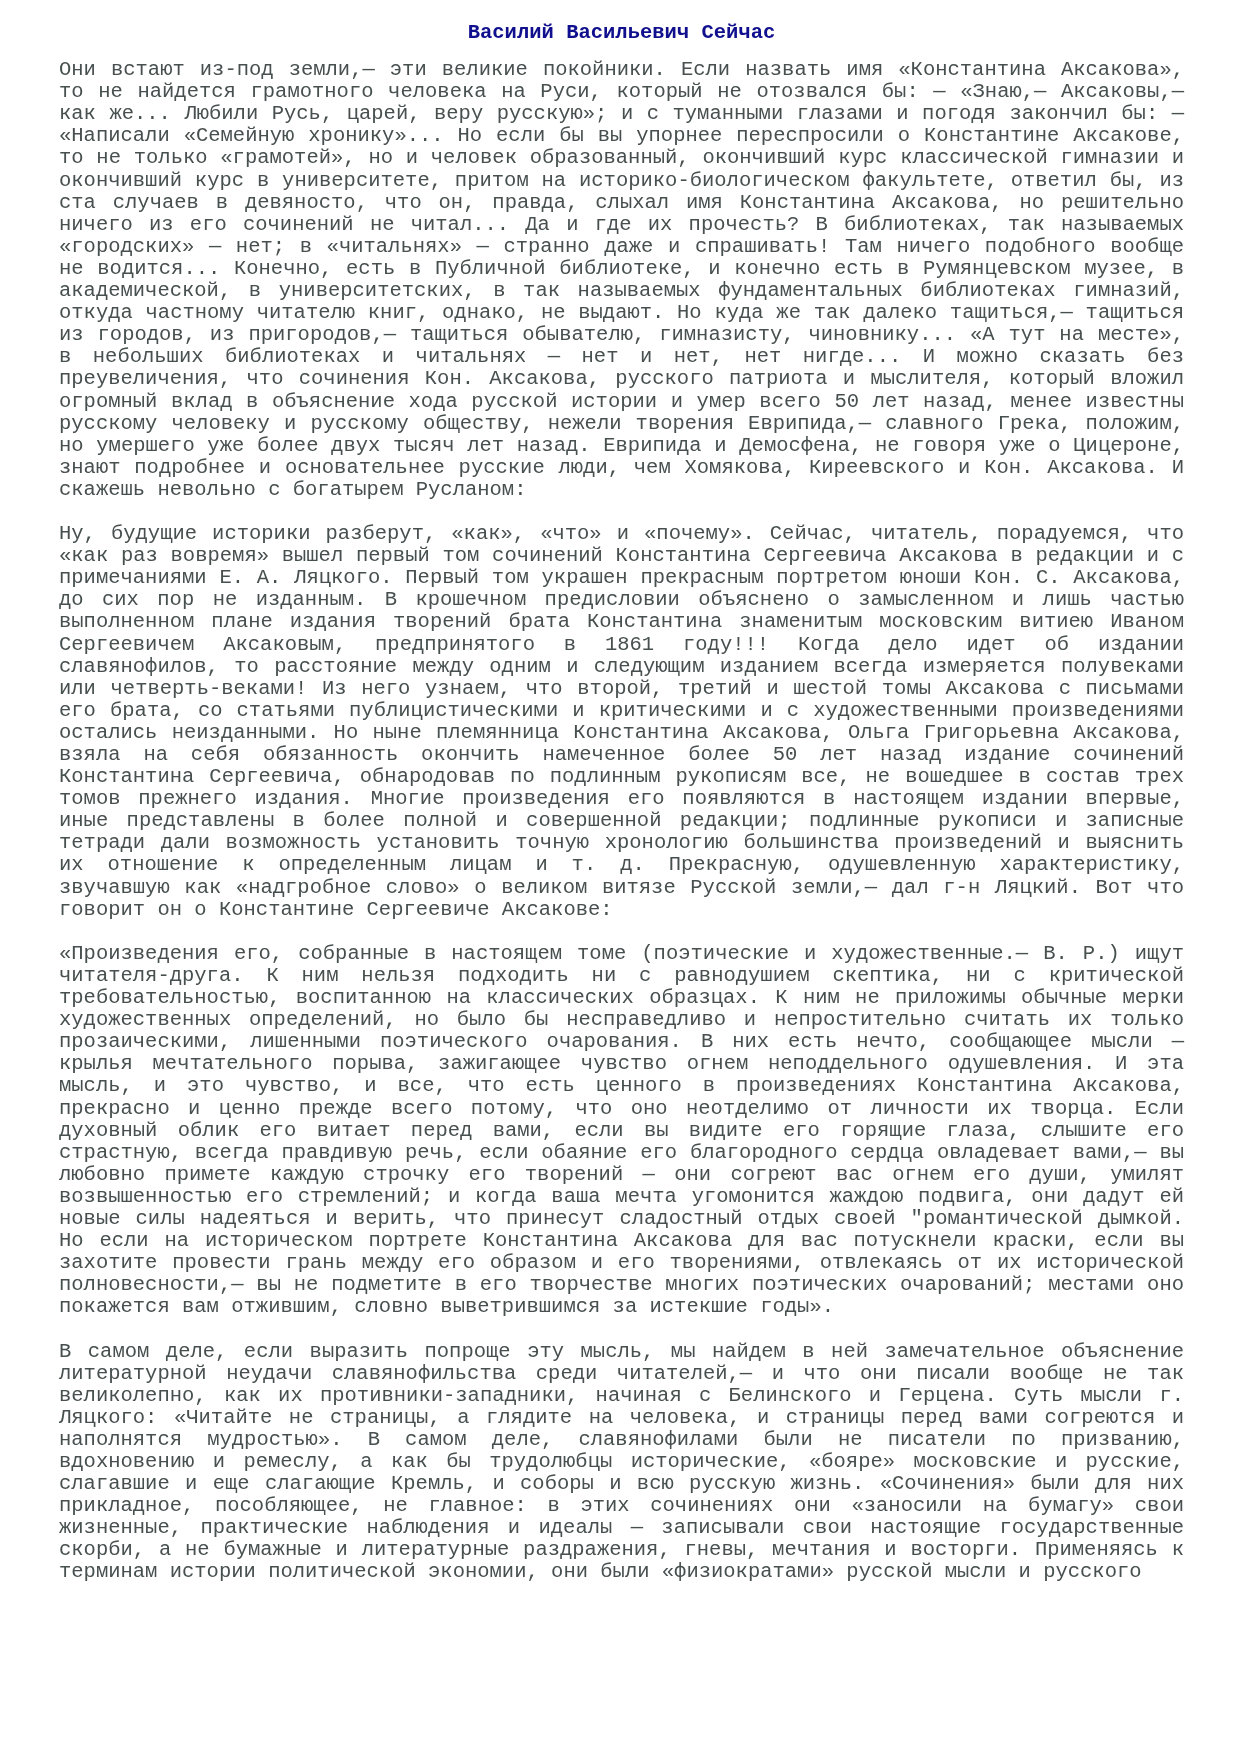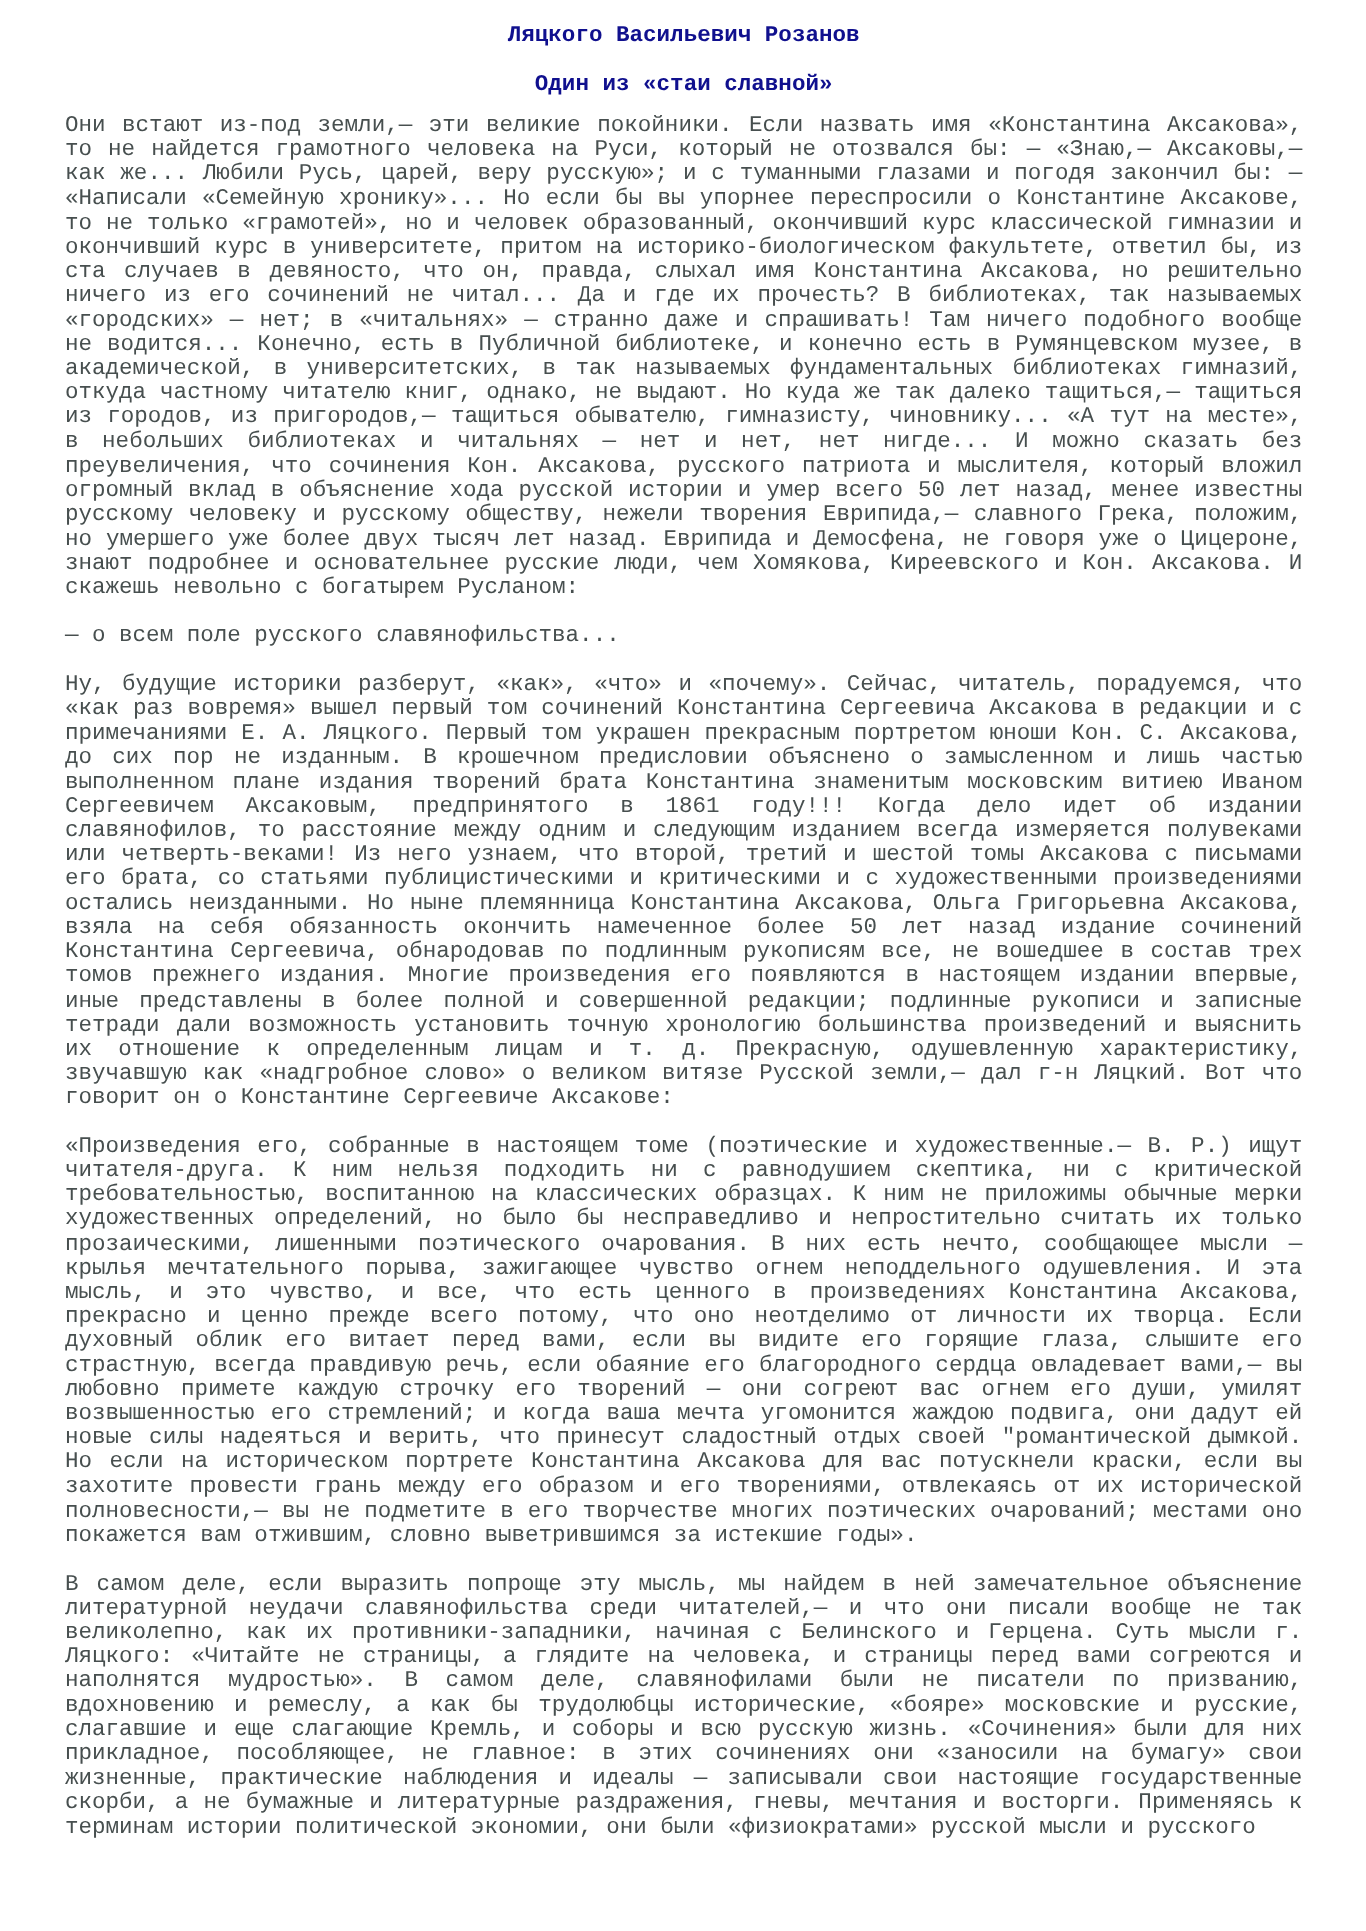--- a/index.html
+++ b/index.html
@@ -38,22 +38,20 @@
     line-height: 22.1px;
     text-align: justify;
   }
   .article p { margin: 22.1px 0 0 0; }
   .article p:first-child { margin-top: 0; }
 </style>
 </head>
 <body>
 
 <div class="page">
-  <h1 class="doc-title">Ляцкого Васильевич Розанов</h1>
-  <h2 class="doc-subtitle">Один из «стаи славной»</h2>
+  <h1 class="doc-title">Василий Васильевич Сейчас</h1>
   <div class="article" id="article-body">
       <p>Они встают из-под земли,— эти великие покойники. Если назвать имя «Константина Аксакова», то не найдется грамотного человека на Руси, который не отозвался бы: — «Знаю,— Аксаковы,— как же... Любили Русь, царей, веру русскую»; и с туманными глазами и погодя закончил бы: — «Написали «Семейную хронику»... Но если бы вы упорнее переспросили о Константине Аксакове, то не только «грамотей», но и человек образованный, окончивший курс классической гимназии и окончивший курс в университете, притом на историко-биологическом факультете, ответил бы, из ста случаев в девяносто, что он, правда, слыхал имя Константина Аксакова, но решительно ничего из его сочинений не читал... Да и где их прочесть? В библиотеках, так называемых «городских» — нет; в «читальнях» — странно даже и спрашивать! Там ничего подобного вообще не водится... Конечно, есть в Публичной библиотеке, и конечно есть в Румянцевском музее, в академической, в университетских, в так называемых фундаментальных библиотеках гимназий, откуда частному читателю книг, однако, не выдают. Но куда же так далеко тащиться,— тащиться из городов, из пригородов,— тащиться обывателю, гимназисту, чиновнику... «А тут на месте», в небольших библиотеках и читальнях — нет и нет, нет нигде... И можно сказать без преувеличения, что сочинения Кон. Аксакова, русского патриота и мыслителя, который вложил огромный вклад в объяснение хода русской истории и умер всего 50 лет назад, менее известны русскому человеку и русскому обществу, нежели творения Еврипида,— славного Грека, положим, но умершего уже более двух тысяч лет назад. Еврипида и Демосфена, не говоря уже о Цицероне, знают подробнее и основательнее русские люди, чем Хомякова, Киреевского и Кон. Аксакова. И скажешь невольно с богатырем Русланом:</p>
-      <p>— о всем поле русского славянофильства...</p>
       <p>Ну, будущие историки разберут, «как», «что» и «почему». Сейчас, читатель, порадуемся, что «как раз вовремя» вышел первый том сочинений Константина Сергеевича Аксакова в редакции и с примечаниями Е. А. Ляцкого. Первый том украшен прекрасным портретом юноши Кон. С. Аксакова, до сих пор не изданным. В крошечном предисловии объяснено о замысленном и лишь частью выполненном плане издания творений брата Константина знаменитым московским витиею Иваном Сергеевичем Аксаковым, предпринятого в 1861 году!!! Когда дело идет об издании славянофилов, то расстояние между одним и следующим изданием всегда измеряется полувеками или четверть-веками! Из него узнаем, что второй, третий и шестой томы Аксакова с письмами его брата, со статьями публицистическими и критическими и с художественными произведениями остались неизданными. Но ныне племянница Константина Аксакова, Ольга Григорьевна Аксакова, взяла на себя обязанность окончить намеченное более 50 лет назад издание сочинений Константина Сергеевича, обнародовав по подлинным рукописям все, не вошедшее в состав трех томов прежнего издания. Многие произведения его появляются в настоящем издании впервые, иные представлены в более полной и совершенной редакции; подлинные рукописи и записные тетради дали возможность установить точную хронологию большинства произведений и выяснить их отношение к определенным лицам и т. д. Прекрасную, одушевленную характеристику, звучавшую как «надгробное слово» о великом витязе Русской земли,— дал г-н Ляцкий. Вот что говорит он о Константине Сергеевиче Аксакове:</p>
       <p>«Произведения его, собранные в настоящем томе (поэтические и художественные.— В. Р.) ищут читателя-друга. К ним нельзя подходить ни с равнодушием скептика, ни с критической требовательностью, воспитанною на классических образцах. К ним не приложимы обычные мерки художественных определений, но было бы несправедливо и непростительно считать их только прозаическими, лишенными поэтического очарования. В них есть нечто, сообщающее мысли — крылья мечтательного порыва, зажигающее чувство огнем неподдельного одушевления. И эта мысль, и это чувство, и все, что есть ценного в произведениях Константина Аксакова, прекрасно и ценно прежде всего потому, что оно неотделимо от личности их творца. Если духовный облик его витает перед вами, если вы видите его горящие глаза, слышите его страстную, всегда правдивую речь, если обаяние его благородного сердца овладевает вами,— вы любовно примете каждую строчку его творений — они согреют вас огнем его души, умилят возвышенностью его стремлений; и когда ваша мечта угомонится жаждою подвига, они дадут ей новые силы надеяться и верить, что принесут сладостный отдых своей "романтической дымкой. Но если на историческом портрете Константина Аксакова для вас потускнели краски, если вы захотите провести грань между его образом и его творениями, отвлекаясь от их исторической полновесности,— вы не подметите в его творчестве многих поэтических очарований; местами оно покажется вам отжившим, словно выветрившимся за истекшие годы».</p>
       <p>В самом деле, если выразить попроще эту мысль, мы найдем в ней замечательное объяснение литературной неудачи славянофильства среди читателей,— и что они писали вообще не так великолепно, как их противники-западники, начиная с Белинского и Герцена. Суть мысли г. Ляцкого: «Читайте не страницы, а глядите на человека, и страницы перед вами согреются и наполнятся мудростью». В самом деле, славянофилами были не писатели по призванию, вдохновению и ремеслу, а как бы трудолюбцы исторические, «бояре» московские и русские, слагавшие и еще слагающие Кремль, и соборы и всю русскую жизнь. «Сочинения» были для них прикладное, пособляющее, не главное: в этих сочинениях они «заносили на бумагу» свои жизненные, практические наблюдения и идеалы — записывали свои настоящие государственные скорби, а не бумажные и литературные раздражения, гневы, мечтания и восторги. Применяясь к терминам истории политической экономии, они были «физиократами» русской мысли и русского</p>
     </div>
 </div>
 
 </body></html>

